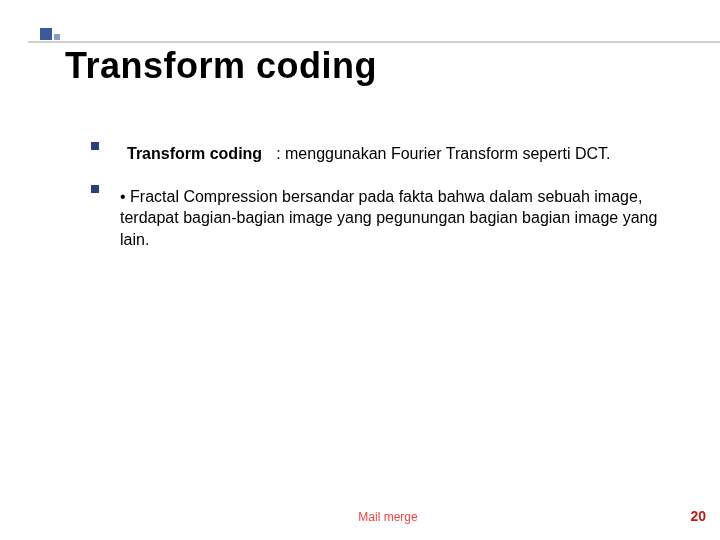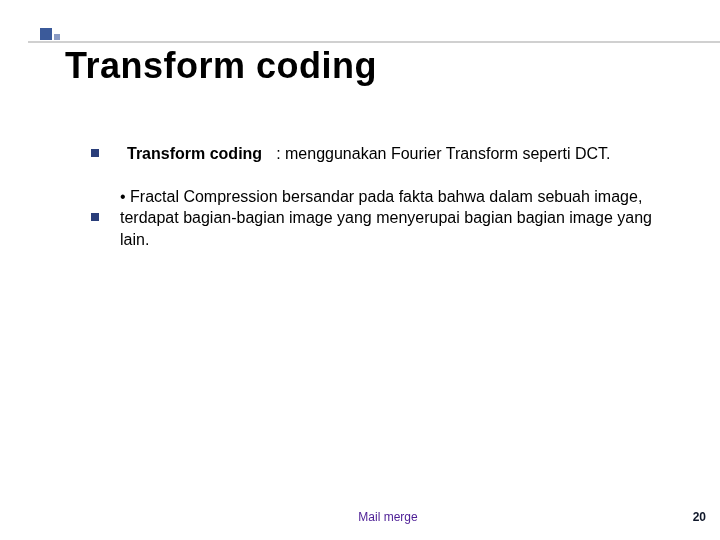--- a/index.html
+++ b/index.html
@@ -46,21 +46,21 @@
     letter-spacing: 0.5px;
   }
   .content {
     position: absolute;
     top: 108px;
     left: 56px;
     right: 40px;
   }
   .item {
     display: flex;
-    align-items: center;
+    align-items: flex-start;
     margin-bottom: 2px;
   }
   .bullet {
     width: 8px;
     height: 8px;
     background: #2a3e7a;
     margin-top: 6px;
     margin-right: 14px;
     flex-shrink: 0;
   }
@@ -76,29 +76,29 @@
     left: 0;
     right: 0;
     width: 100%;
   }
   .footer-label {
     position: absolute;
     left: 50%;
     transform: translateX(-50%);
     bottom: 0;
     font-size: 12px;
-    color: #4c1d95;
+    color: #ef4444;
   }
   .page-num {
     position: absolute;
     right: 28px;
     bottom: 0;
-    font-size: 12px;
+    font-size: 14px;
     font-weight: bold;
-    color: #0f172a;
+    color: #b91c1c;
   }
 </style>
 </head>
 <body>
 
 <div class="corner-deco">
   <div class="sq1"></div>
   <div class="sq2"></div>
   <div class="line"></div>
 </div>
@@ -107,20 +107,20 @@
 
 <div class="content">
   <div class="item">
     <div class="bullet"></div>
     <div class="item-text">
       <span class="bold">Transform coding</span><span>: menggunakan Fourier Transform seperti DCT.</span>
     </div>
   </div>
   <div class="item">
     <div class="bullet"></div>
-    <div class="item-text">• Fractal Compression bersandar pada fakta bahwa dalam sebuah image, terdapat bagian-bagian image yang menyerupai bagian bagian image yang lain.</div>
+    <div class="item-text">• Fractal Compression bersandar pada fakta bahwa dalam sebuah image, terdapat bagian-bagian image yang pegunungan bagian bagian image yang lain.</div>
   </div>
 </div>
 
 <div class="footer">
   <div class="footer-label">Mail merge</div>
   <div class="page-num">20</div>
 </div>
 
 </body></html>

